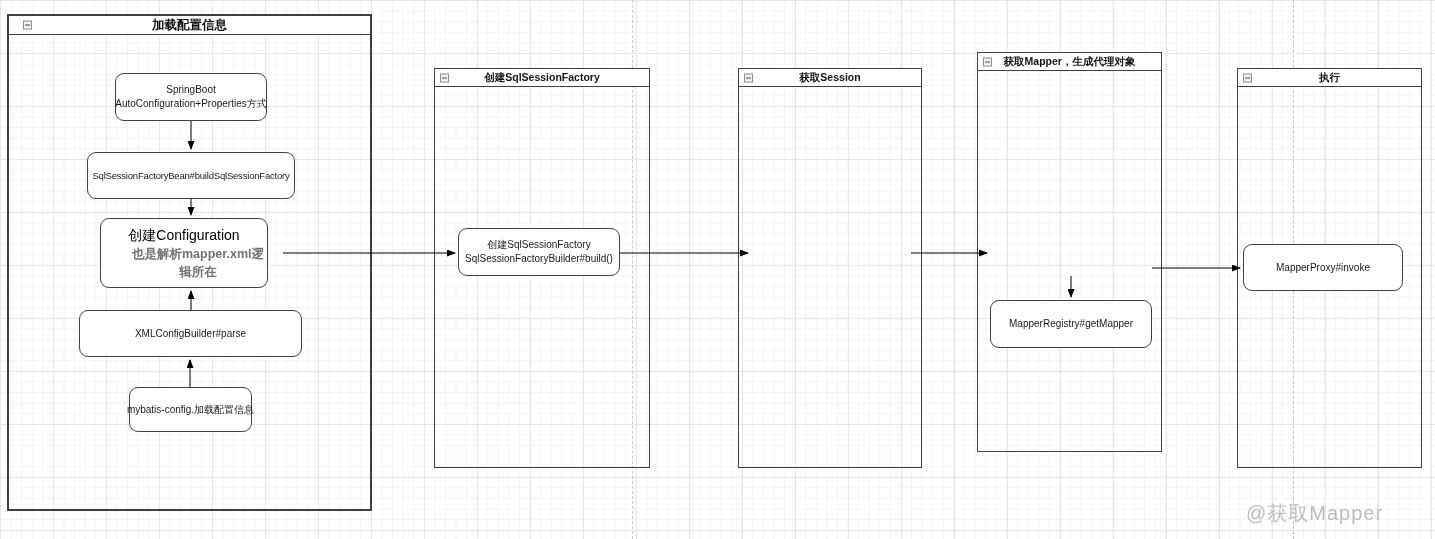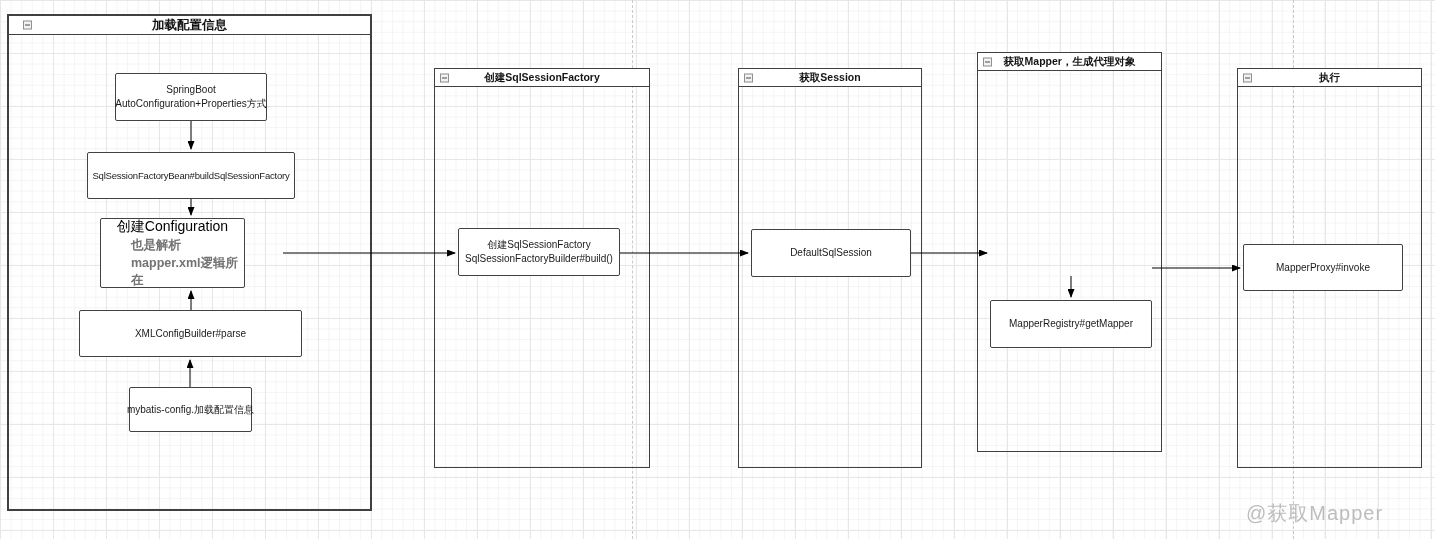--- a/index.html
+++ b/index.html
@@ -22,23 +22,23 @@
   .titlebar{position:relative;height:17px;border-bottom:1px solid #404040;background:#ffffff;
     display:flex;align-items:center;justify-content:center;}
   .container.thick .titlebar{height:18px;}
   .title{font-weight:bold;font-size:10.5px;color:#141414;white-space:nowrap;}
   .container.thick .title{font-size:12.5px;}
   .collapse{position:absolute;left:5px;top:50%;transform:translateY(-50%);
     width:9px;height:9px;border:1px solid #8f8f8f;background:#f2f2f2;box-sizing:border-box;
     display:flex;align-items:center;justify-content:center;cursor:pointer;}
   .container.thick .collapse{left:14px;}
   .collapse::after{content:"";display:block;width:5px;height:1px;background:#4d4d4d;}
-  .node{position:absolute;background:#ffffff;border:1px solid #424242;border-radius:2px;
+  .node{position:absolute;background:#ffffff;border:1px solid #424242;border-radius:9px;
     box-sizing:border-box;display:flex;flex-direction:column;align-items:center;justify-content:center;
-    text-align:left;font-size:10px;color:#1a1a1a;line-height:1.4;padding:2px;}
+    text-align:center;font-size:10px;color:#1a1a1a;line-height:1.4;padding:2px;}
   .node .nowrap{white-space:nowrap;}
   .node .tight{font-size:9.5px;letter-spacing:-0.2px;white-space:nowrap;}
   .node .big{font-size:14px;color:#000;line-height:1.5;}
   .node .red{font-size:12.5px;font-weight:bold;color:#737373;line-height:1.4;margin-left:28px;}
   .arrows{position:absolute;left:0;top:0;width:1435px;height:539px;pointer-events:none;}
   .watermark{position:absolute;left:1246px;top:500px;font-size:20px;letter-spacing:1px;
     color:#bdbdbd;white-space:nowrap;}
 </style>
 </head>
 <body>
@@ -85,41 +85,38 @@
 
   <div class="node" style="left:115px;top:73px;width:152px;height:48px;">
     <span>SpringBoot</span>
     <span class="nowrap">AutoConfiguration+Properties方式</span>
   </div>
 
   <div class="node" style="left:87px;top:152px;width:208px;height:47px;">
     <span class="tight">SqlSessionFactoryBean#buildSqlSessionFactory</span>
   </div>
 
-  <div class="node" style="left:100px;top:218px;width:145px;height:70px;">
+  <div class="node" style="left:100px;top:218px;width:168px;height:70px;">
     <span class="big">创建Configuration</span>
     <span class="red">也是解析mapper.xml逻辑所在</span>
   </div>
 
   <div class="node" style="left:79px;top:310px;width:223px;height:47px;">
     <span>XMLConfigBuilder#parse</span>
   </div>
 
   <div class="node" style="left:129px;top:387px;width:123px;height:45px;">
     <span class="nowrap">mybatis-config.加载配置信息</span>
   </div>
 
   <div class="node" style="left:458px;top:228px;width:162px;height:48px;">
     <span>创建SqlSessionFactory</span>
     <span class="nowrap">SqlSessionFactoryBuilder#build()</span>
   </div>
 
-  <div class="node" style="left:751px;top:229px;width:160px;height:48px;">
-    <span>DefaultSqlSession</span>
-  </div>
 
 
   <div class="node" style="left:990px;top:300px;width:162px;height:48px;">
     <span>MapperRegistry#getMapper</span>
   </div>
 
   <div class="node" style="left:1243px;top:244px;width:160px;height:47px;">
     <span>MapperProxy#invoke</span>
   </div>
 

